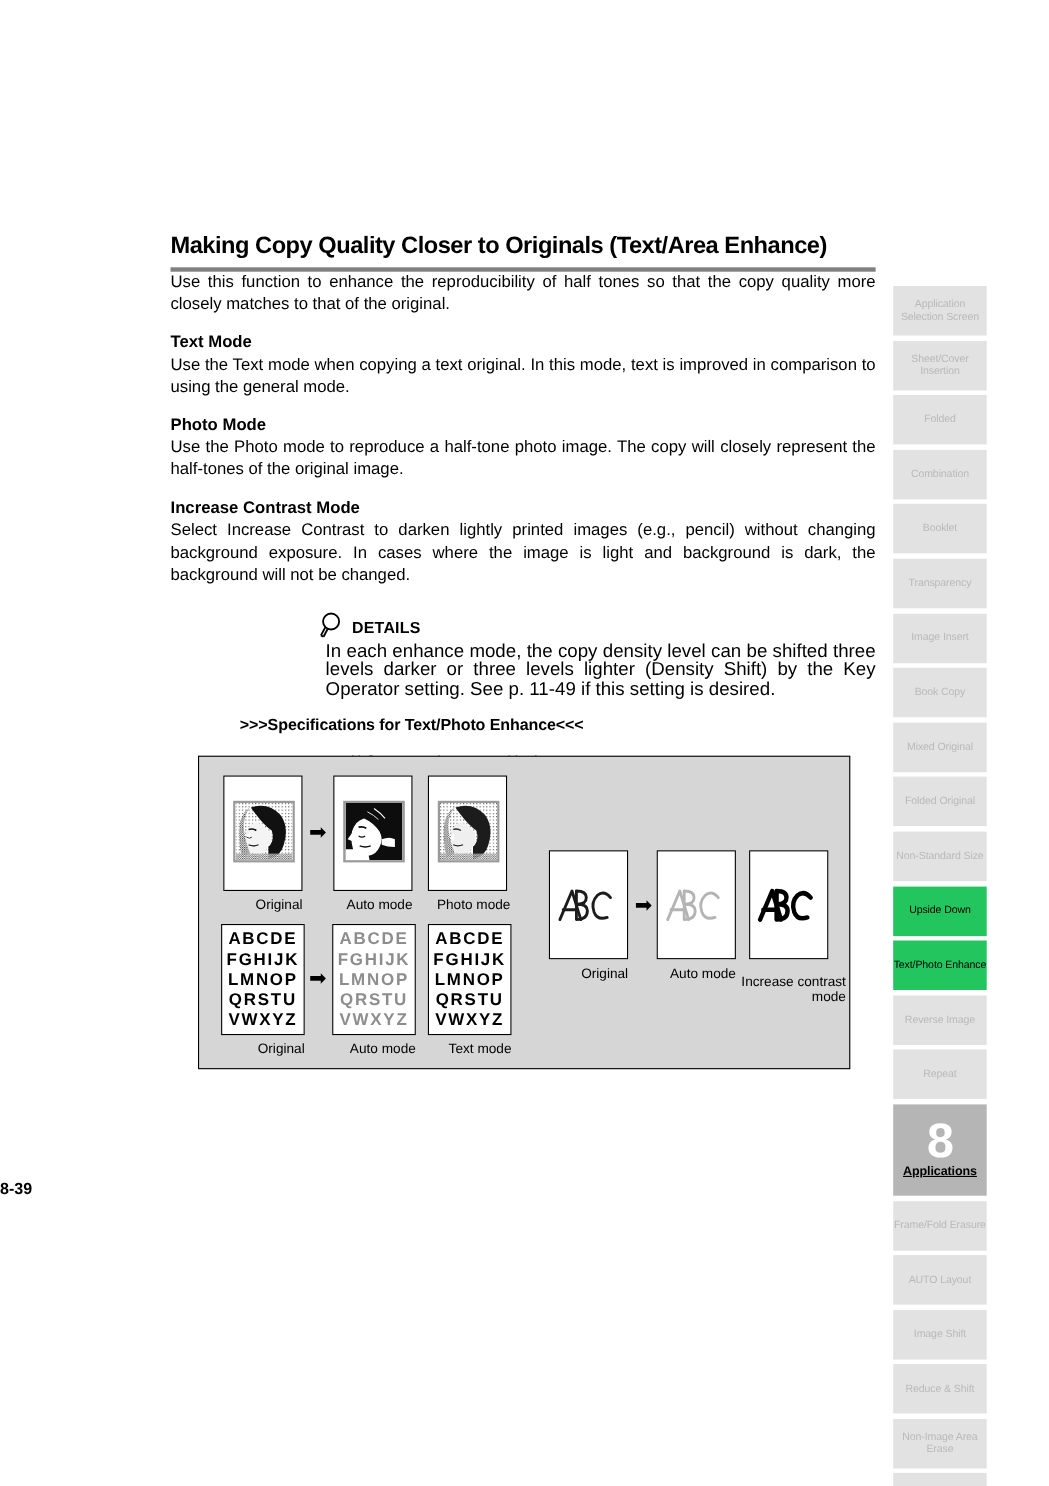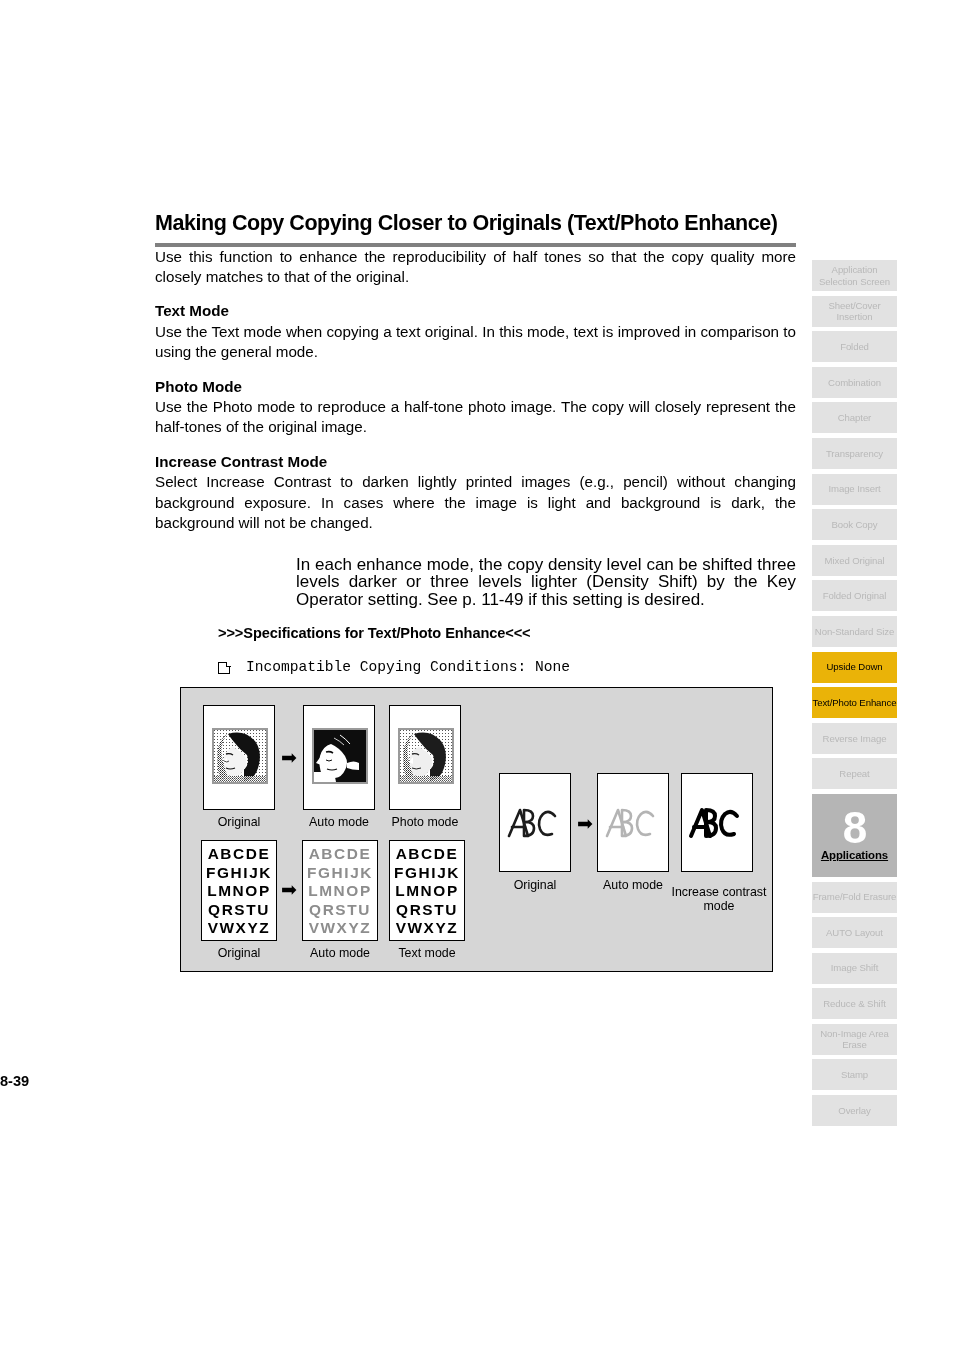--- a/index.html
+++ b/index.html
@@ -133,21 +133,21 @@
 
   .card {
     position: absolute;
     background: #ffffff;
     border: 1.3px solid #000;
     box-sizing: border-box;
   }
   .caption {
     position: absolute;
     font-size: 12.4px;
-    text-align: center;
+    text-align: right;
     color: #000;
     line-height: 14px;
   }
   .arrow {
     position: absolute;
     font-size: 19px;
     line-height: 1;
     color: #000;
     font-family: "DejaVu Sans", sans-serif;
   }
@@ -188,25 +188,25 @@
     background: #e2e2e2;
     color: #b9b9b9;
     font-size: 9.6px;
     line-height: 11.4px;
     text-align: center;
     display: flex;
     align-items: center;
     justify-content: center;
     box-sizing: border-box;
     margin-bottom: 4.6px;
-    height: 31px;
+    height: 45px;
     letter-spacing: -0.1px;
   }
   .tab.active {
-    background: #eab308;
+    background: #22c55e;
     color: #000000;
     font-weight: normal;
   }
   .tab.chapter-tab {
     background: #b5b5b5;
     color: #ffffff;
     height: 83px;
     flex-direction: column;
     justify-content: center;
     align-items: center;
@@ -237,41 +237,52 @@
     text-align: left;
     font-size: 14.6px;
     font-weight: bold;
   }
 </style>
 </head>
 <body>
 
 <div id="content">
 
-  <h1 id="page-title">Making Copy Copying Closer to Originals (Text/Photo Enhance)</h1>
+  <h1 id="page-title">Making Copy Quality Closer to Originals (Text/Area Enhance)</h1>
   <div id="title-rule"></div>
 
   <p class="body intro">Use this function to enhance the reproducibility of half tones so that the copy quality more closely matches to that of the original.</p>
 
   <div class="sec-gap">
     <h2 class="subhead">Text Mode</h2>
     <p class="body">Use the Text mode when copying a text original. In this mode, text is improved in comparison to using the general mode.</p>
   </div>
 
   <div class="sec-gap">
     <h2 class="subhead">Photo Mode</h2>
     <p class="body">Use the Photo mode to reproduce a half-tone photo image. The copy will closely represent the half-tones of the original image.</p>
   </div>
 
   <div class="sec-gap">
     <h2 class="subhead">Increase Contrast Mode</h2>
     <p class="body">Select Increase Contrast to darken lightly printed images (e.g., pencil) without changing background exposure. In cases where the image is light and background is dark, the background will not be changed.</p>
   </div>
 
   <div id="details-block">
+    <div id="details-head">
+      <span>
+        <svg class="loupe" width="23" height="24" viewBox="0 0 23 24">
+          <circle cx="11" cy="9" r="7.3" fill="none" stroke="#000" stroke-width="1.7"></circle>
+          <line x1="5.7" y1="14.3" x2="1.8" y2="21.6" stroke="#000" stroke-width="1.7"></line>
+          <line x1="8.0" y1="15.6" x2="4.1" y2="22.9" stroke="#000" stroke-width="1.7"></line>
+          <line x1="1.8" y1="21.6" x2="4.1" y2="22.9" stroke="#000" stroke-width="1.7"></line>
+        </svg>
+      </span>
+      <span class="label">DETAILS</span>
+    </div>
     <div id="details-body">In each enhance mode, the copy density level can be shifted three levels darker or three levels lighter (Density Shift) by the Key Operator setting. See p. 11-49 if this setting is desired.</div>
   </div>
 
   <div id="spec-block">
     <div id="spec-title">&gt;&gt;&gt;Specifications for Text/Photo Enhance&lt;&lt;&lt;</div>
     <div id="spec-line">
       <span class="spec-bullet"></span>
       <span>Incompatible Copying Conditions: None</span>
     </div>
   </div>
@@ -421,21 +432,21 @@
   <div class="tab">
       <span>Sheet/Cover Insertion</span>
     </div>
   <div class="tab">
       <span>Folded</span>
     </div>
   <div class="tab">
       <span>Combination</span>
     </div>
   <div class="tab">
-      <span>Chapter</span>
+      <span>Booklet</span>
     </div>
   <div class="tab">
       <span>Transparency</span>
     </div>
   <div class="tab">
       <span>Image Insert</span>
     </div>
   <div class="tab">
       <span>Book Copy</span>
     </div>

